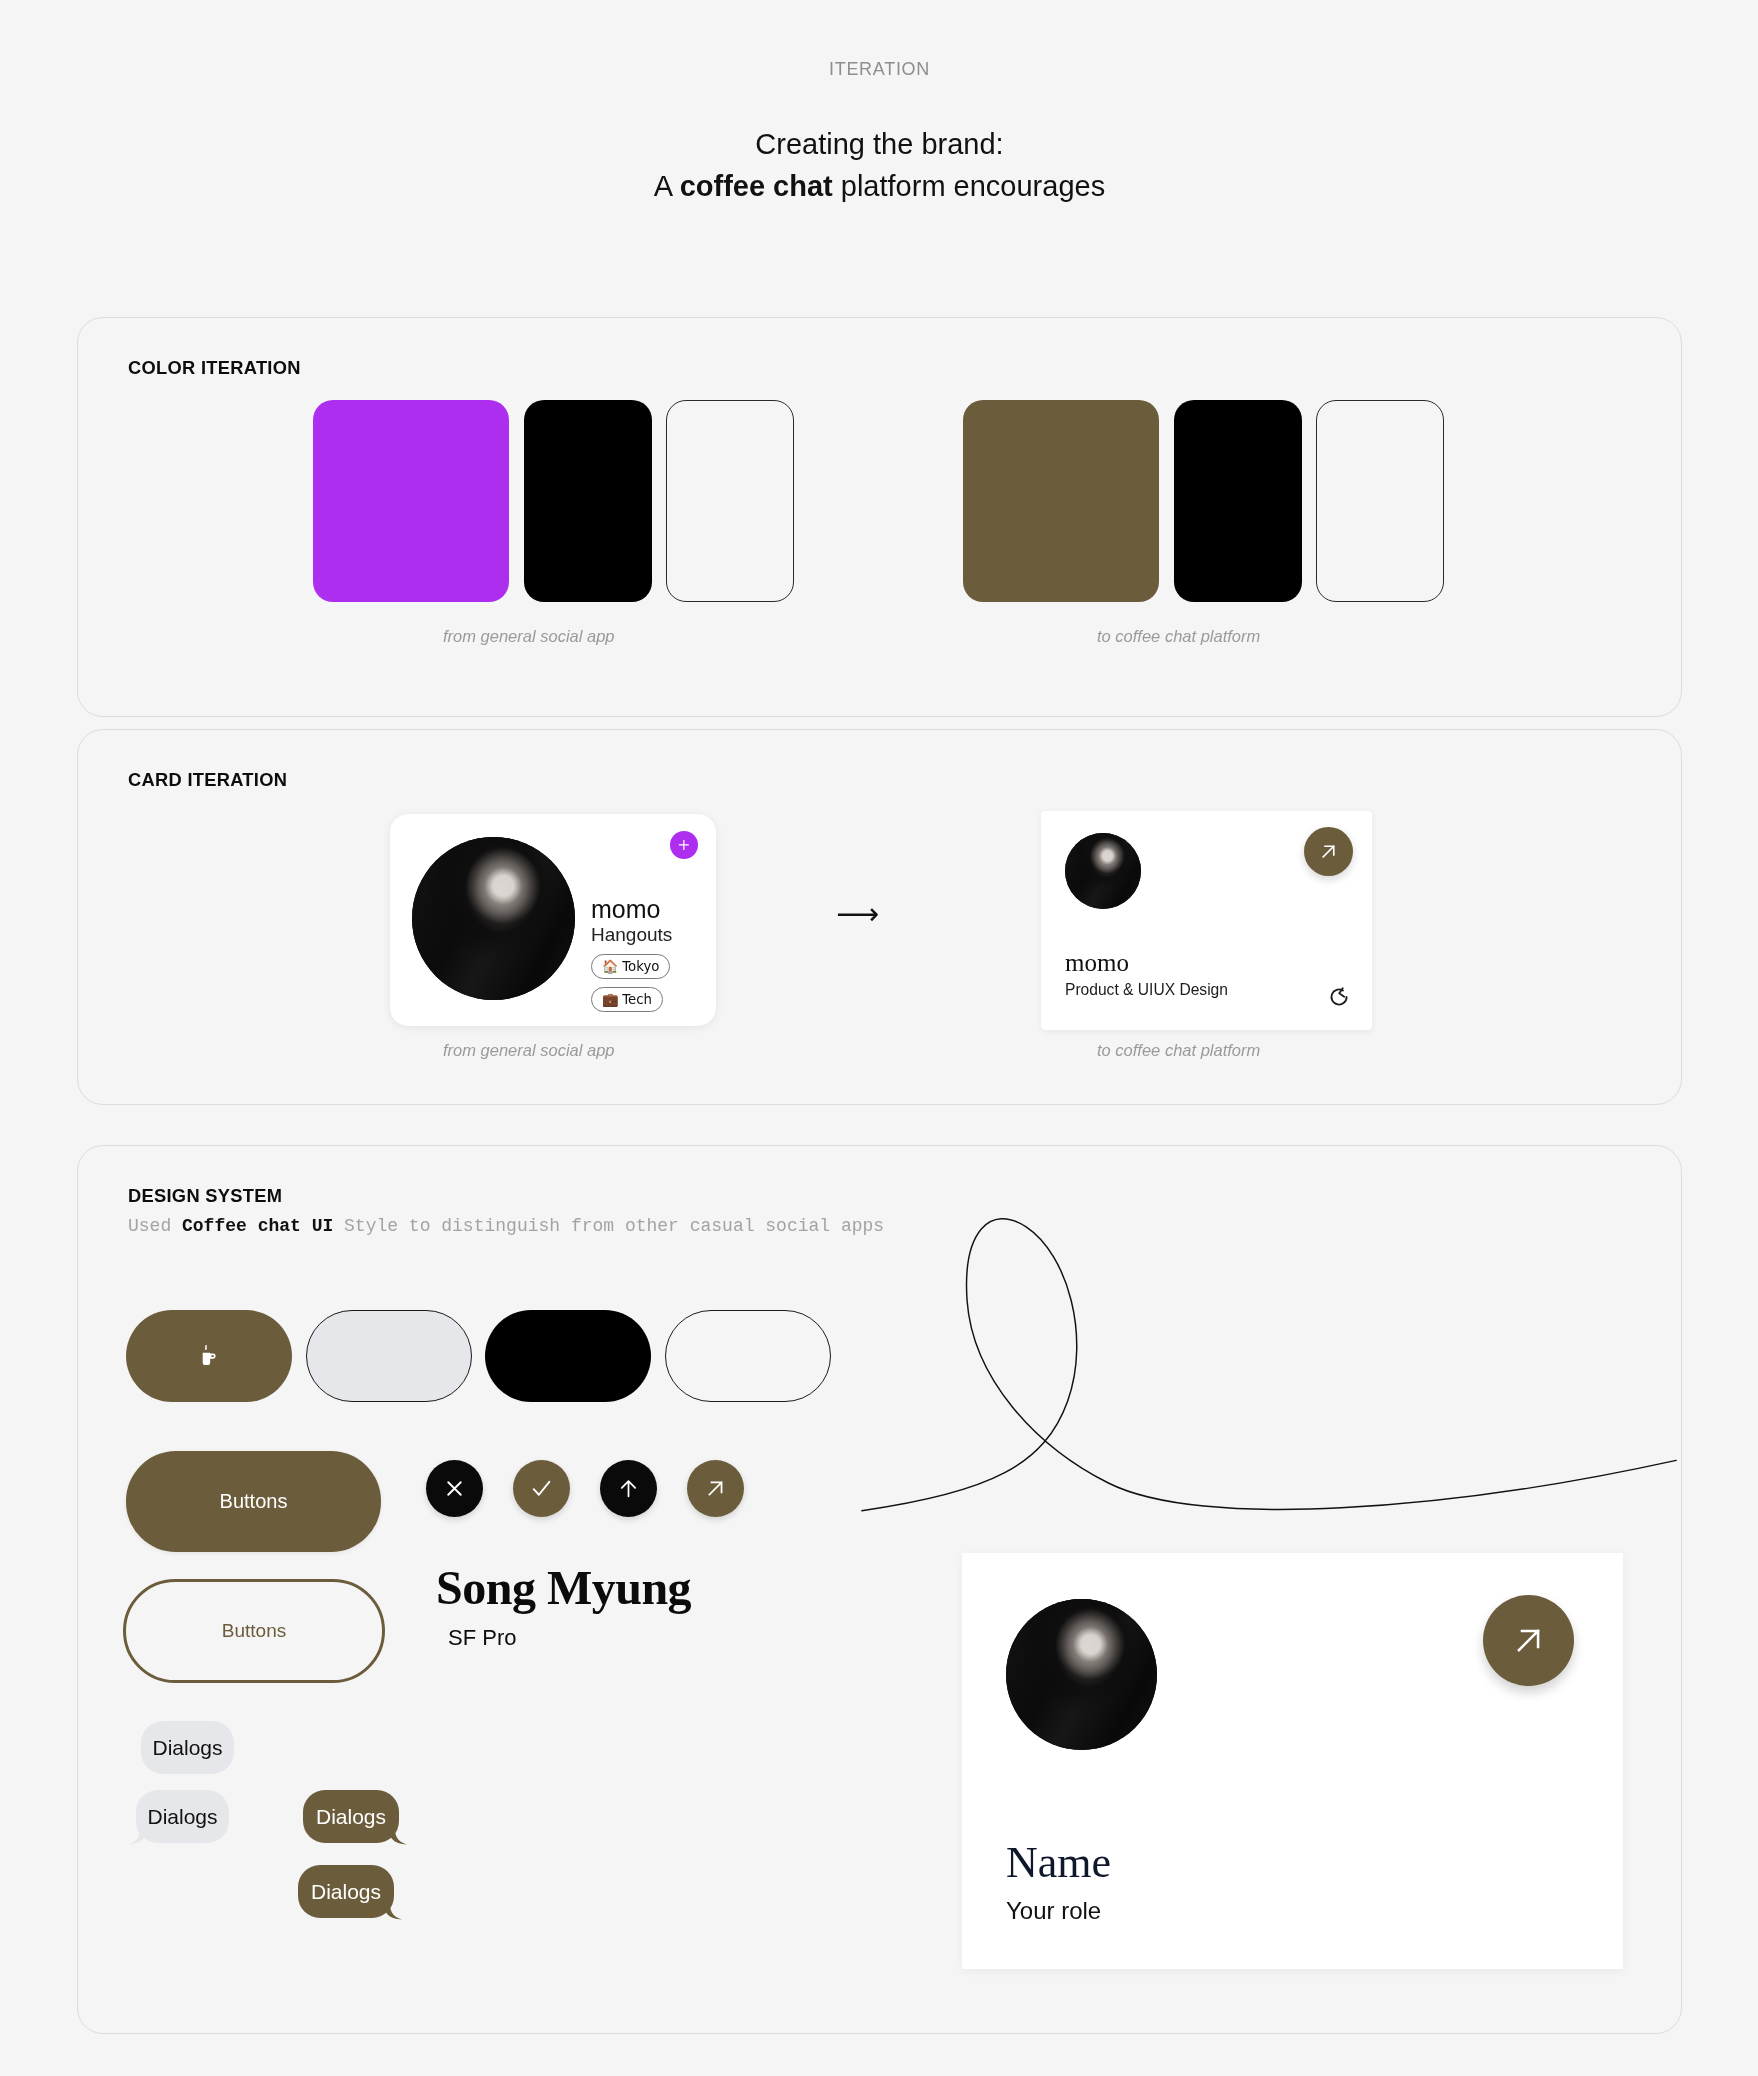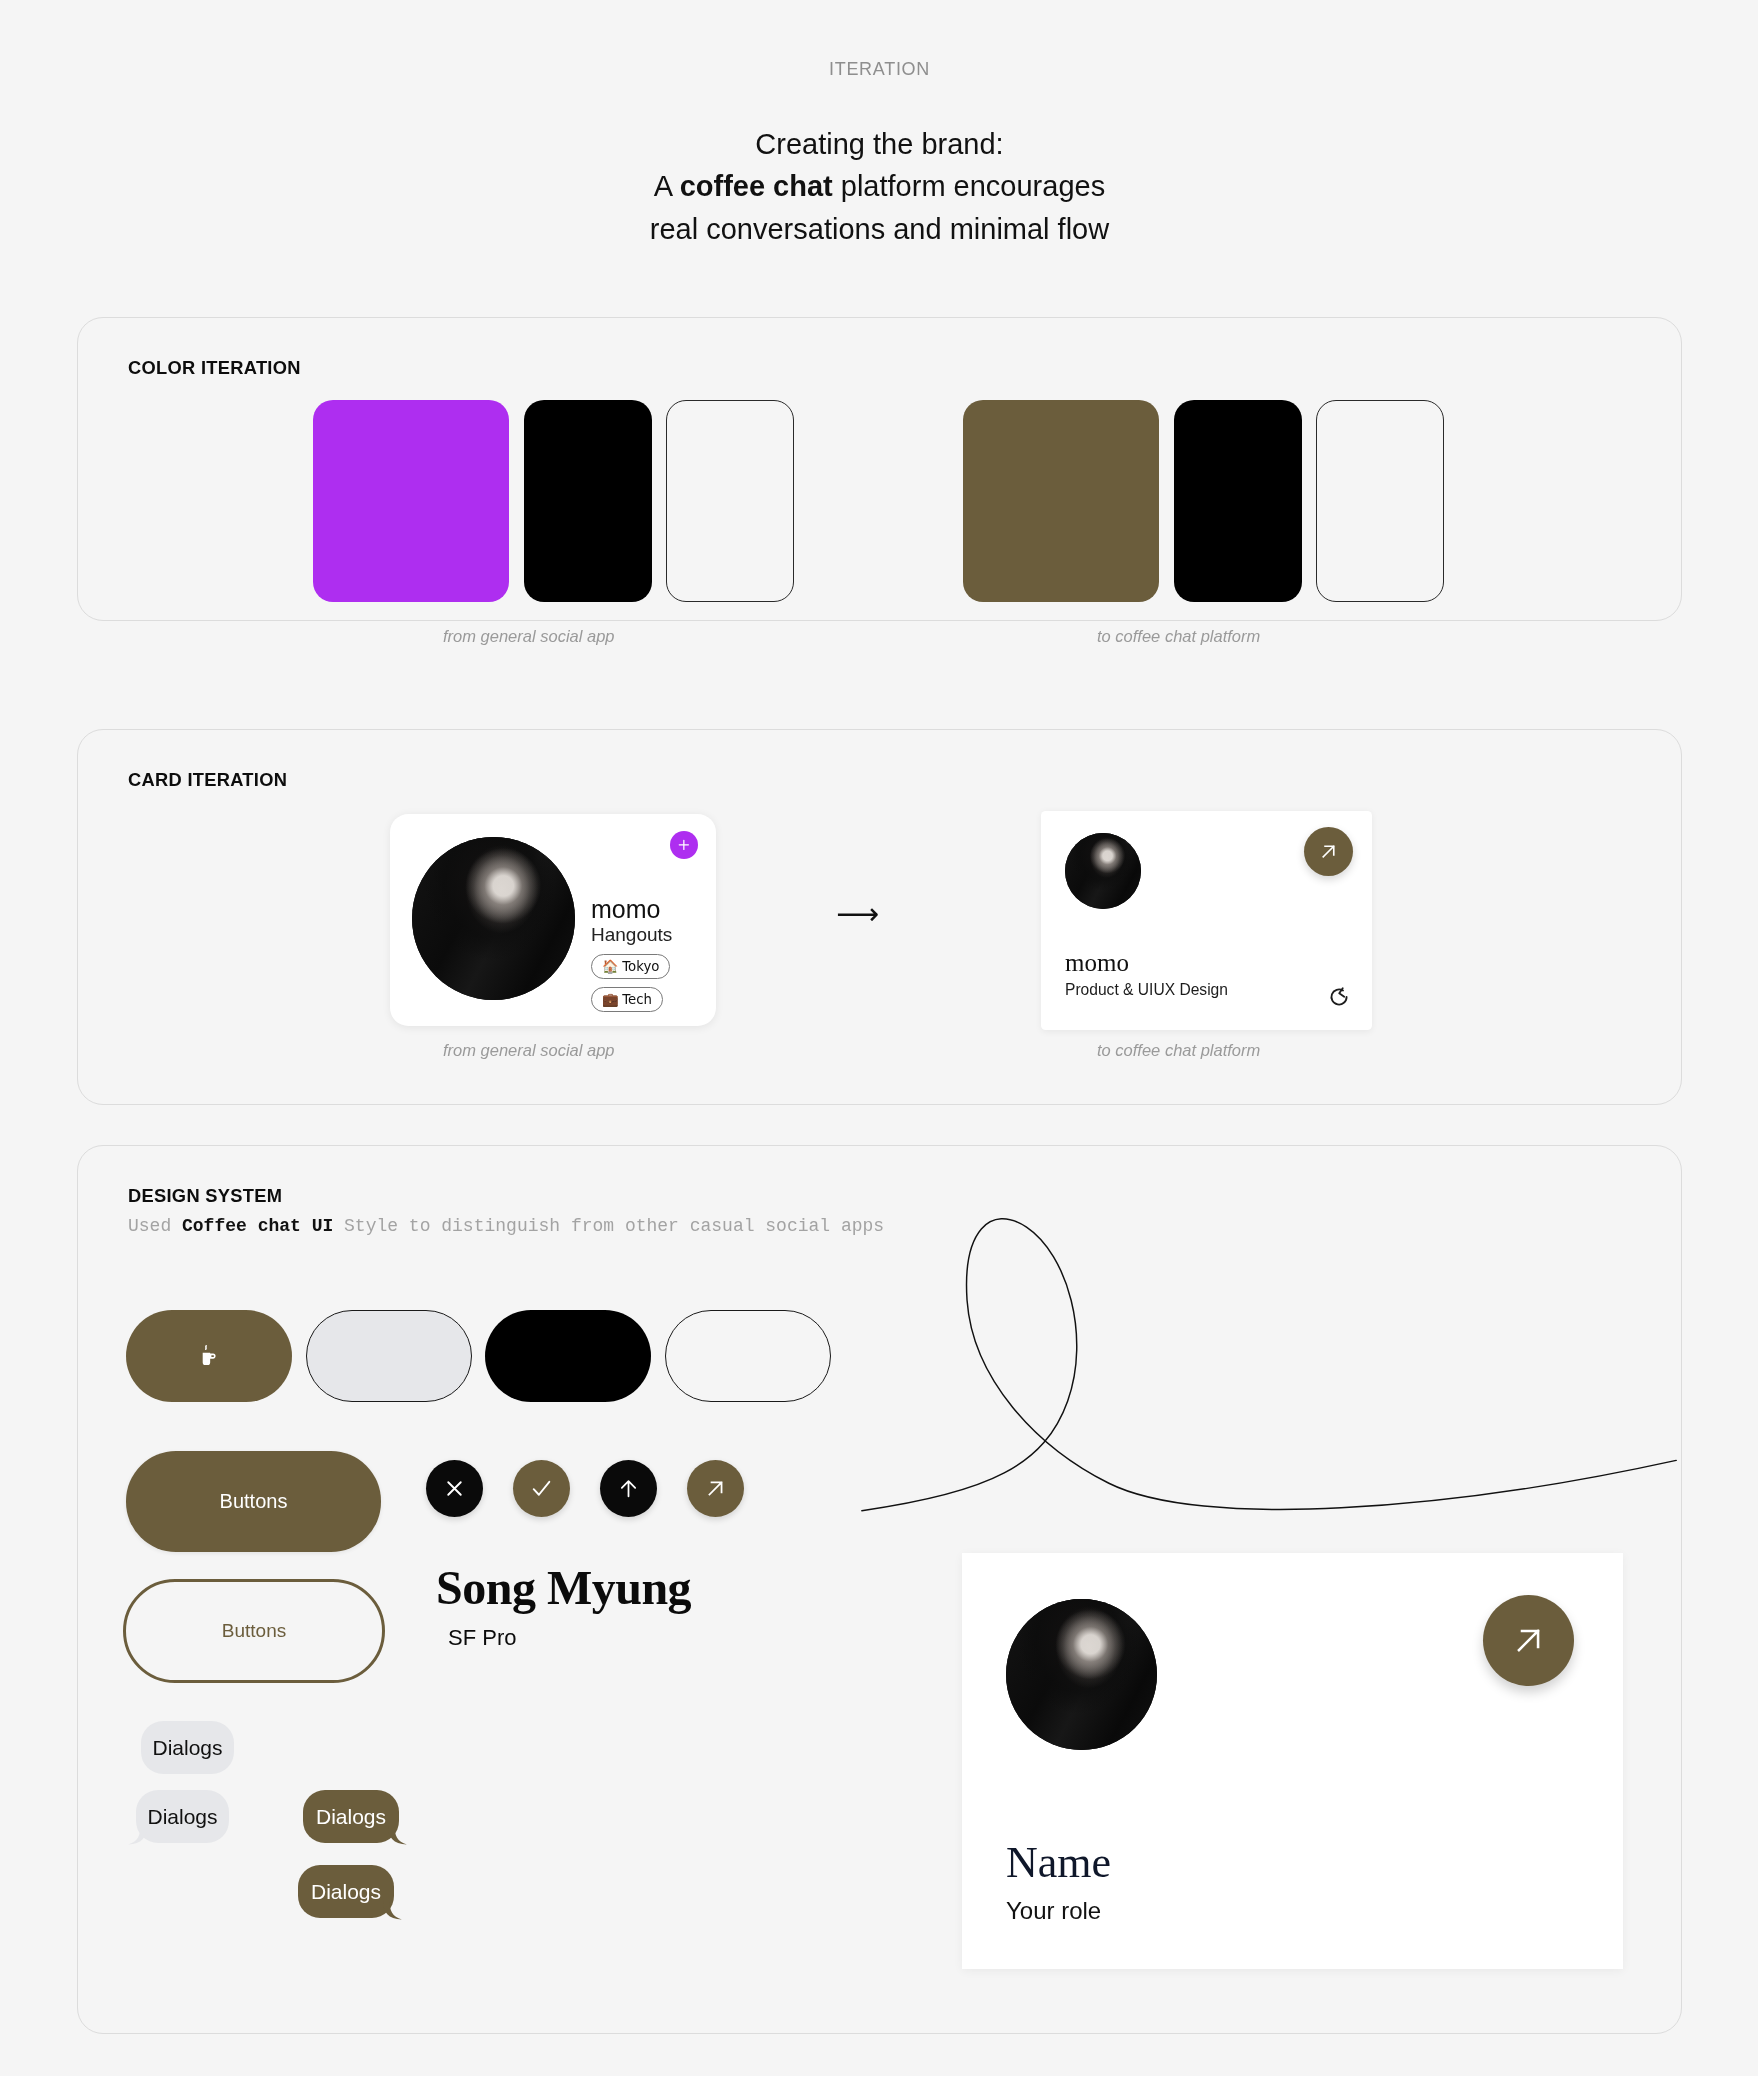--- a/index.html
+++ b/index.html
@@ -44,21 +44,21 @@
 
   
   .panel {
     position: absolute;
     left: 77px;
     width: 1605px;
     background: #f5f5f5;
     border: 0.9px solid #dcdcdc;
     border-radius: 26px;
   }
-  #panel-color  { top: 317px;  height: 304px; }
+  #panel-color  { top: 317px;  height: 400px; }
   #panel-card   { top: 729px; height: 376px; }
   #panel-system { top: 1145px; height: 889px; }
 
   .panel-title {
     position: absolute;
     left: 50px;
     top: 39px;
     font-size: 18.3px;
     font-weight: 700;
     letter-spacing: 0.3px;
@@ -324,21 +324,20 @@
 </head>
 <body>
 
 <div class="page">
 
   <div class="header">
     <div class="eyebrow">ITERATION</div>
     <div class="headline">
       <div>Creating the brand:</div>
       <div><span>A </span><b>coffee chat</b><span> platform encourages</span></div>
-      <div>real conversations and minimal flow</div>
     </div>
   </div>
 
   <section class="panel" id="panel-color">
     <div class="panel-title">COLOR ITERATION</div>
 
     <div class="swatch-group" style="left:235px; top:82px; gap:14.7px;">
       <div class="swatch sw-lg" style="background:#AE2EF0;"></div>
       <div class="swatch sw-md" style="background:#000;"></div>
       <div class="swatch sw-md sw-outline"></div>

